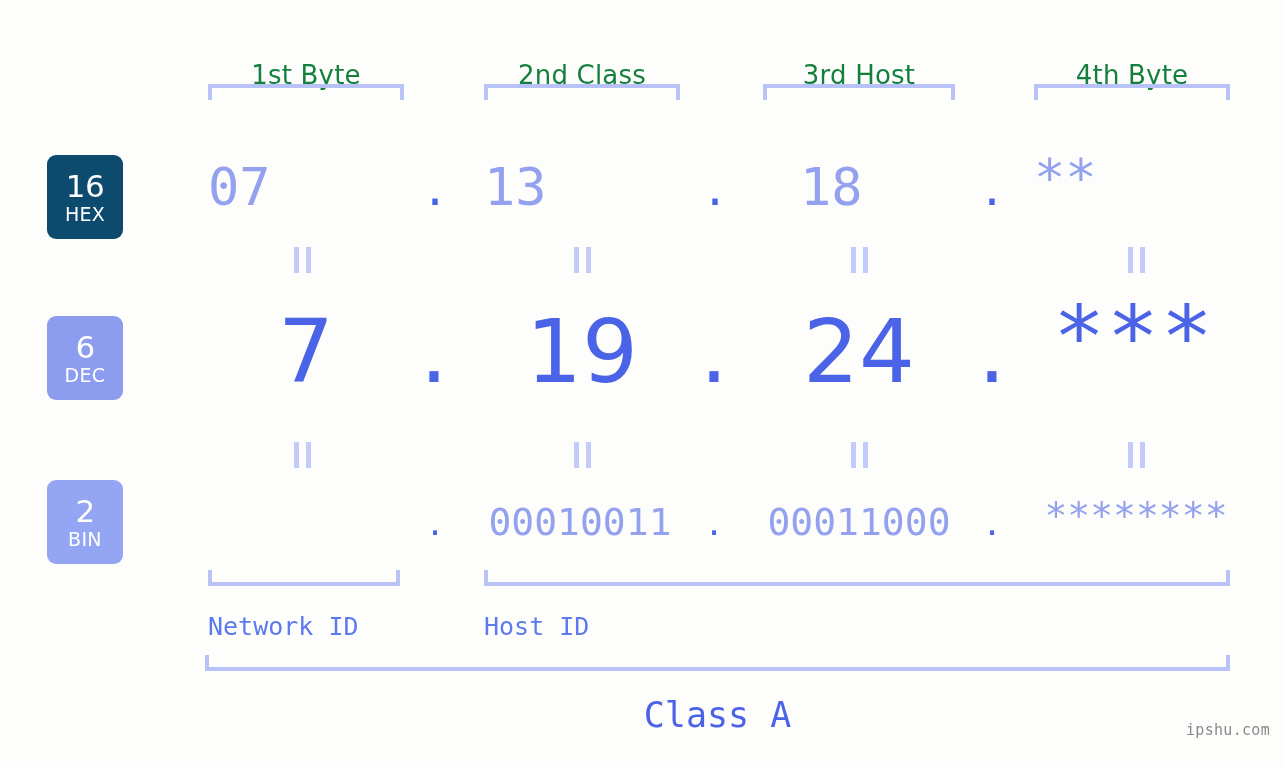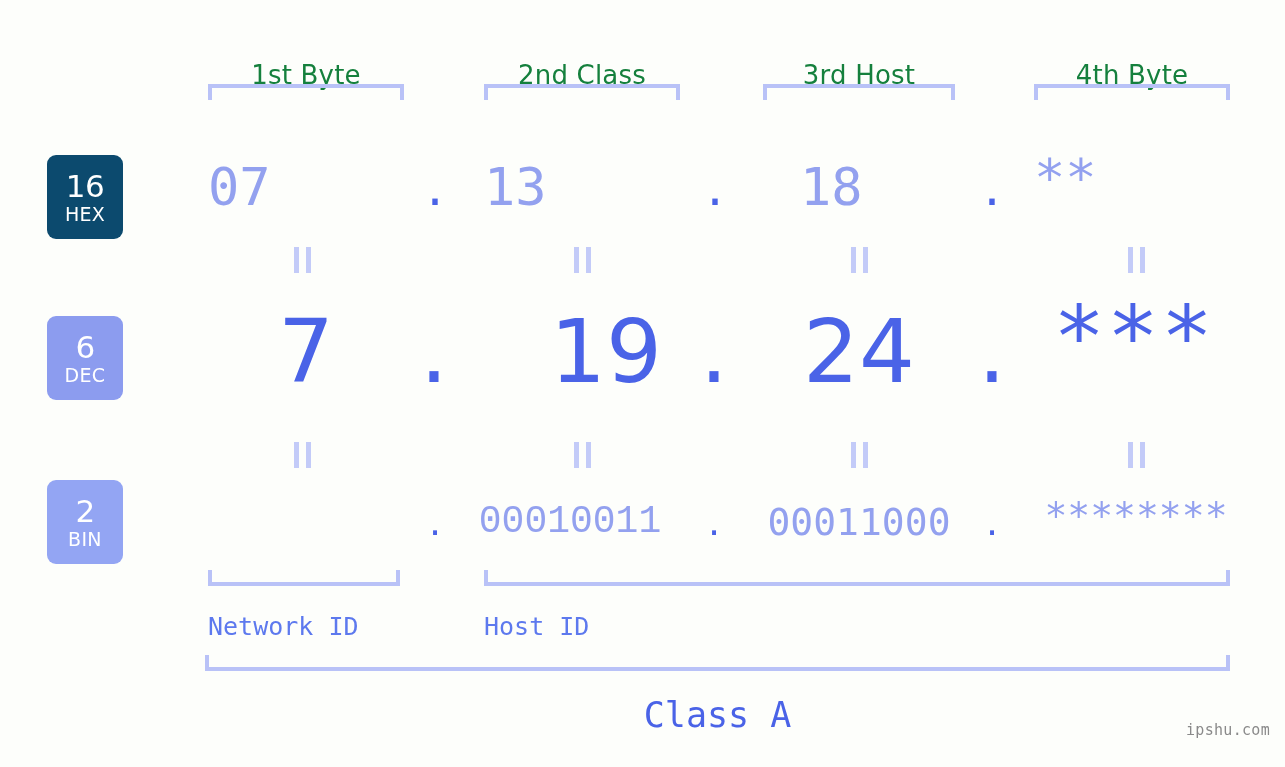--- a/index.html
+++ b/index.html
@@ -217,21 +217,21 @@
   </div>
 
   <div class="badge" style="top:316px;height:84px;background:#8c9cef;">
     <span class="num">6</span>
     <span class="nm">DEC</span>
   </div>
 
   <div class="decval" style="top:308px;left:208px;width:196px;">7</div>
   <div class="dot-sep dot-dec" style="top:308px;left:404px;width:60px;">.</div>
 
-  <div class="decval" style="top:308px;left:508px;width:196px;">19</div>
+  <div class="decval" style="top:308px;left:484px;width:196px;">19</div>
   <div class="dot-sep dot-dec" style="top:308px;left:684px;width:60px;">.</div>
 
   <div class="decval" style="top:308px;left:763px;width:192px;">24</div>
   <div class="dot-sep dot-dec" style="top:308px;left:962px;width:60px;">.</div>
 
   <div class="decval star" style="top:294px;left:1034px;width:200px;">***</div>
 
   <div class="eq" style="top:442px;left:291px;">
     <span></span>
       <span></span>
@@ -249,21 +249,21 @@
       <span></span>
   </div>
 
   <div class="badge" style="top:480px;height:84px;background:#93a5f3;">
     <span class="num">2</span>
     <span class="nm">BIN</span>
   </div>
 
   <div class="dot-sep dot-bin" style="top:503px;left:407px;width:56px;">.</div>
 
-  <div class="binval" style="top:503px;left:468px;width:204px;font-family:Liberation Mono, monospace;">00010011</div>
+  <div class="binval" style="top:503px;left:478px;width:204px;">00010011</div>
   <div class="dot-sep dot-bin" style="top:503px;left:686px;width:56px;">.</div>
 
   <div class="binval" style="top:503px;left:757px;width:204px;">00011000</div>
   <div class="dot-sep dot-bin" style="top:503px;left:964px;width:56px;">.</div>
 
   <div class="binval" style="top:497px;left:1032px;width:208px;">********</div>
 
   <div class="bracket-bottom" style="top:570px;left:208px;width:192px;"></div>
   <div class="id-label" style="top:612px;left:208px;width:192px;">Network ID</div>
 

